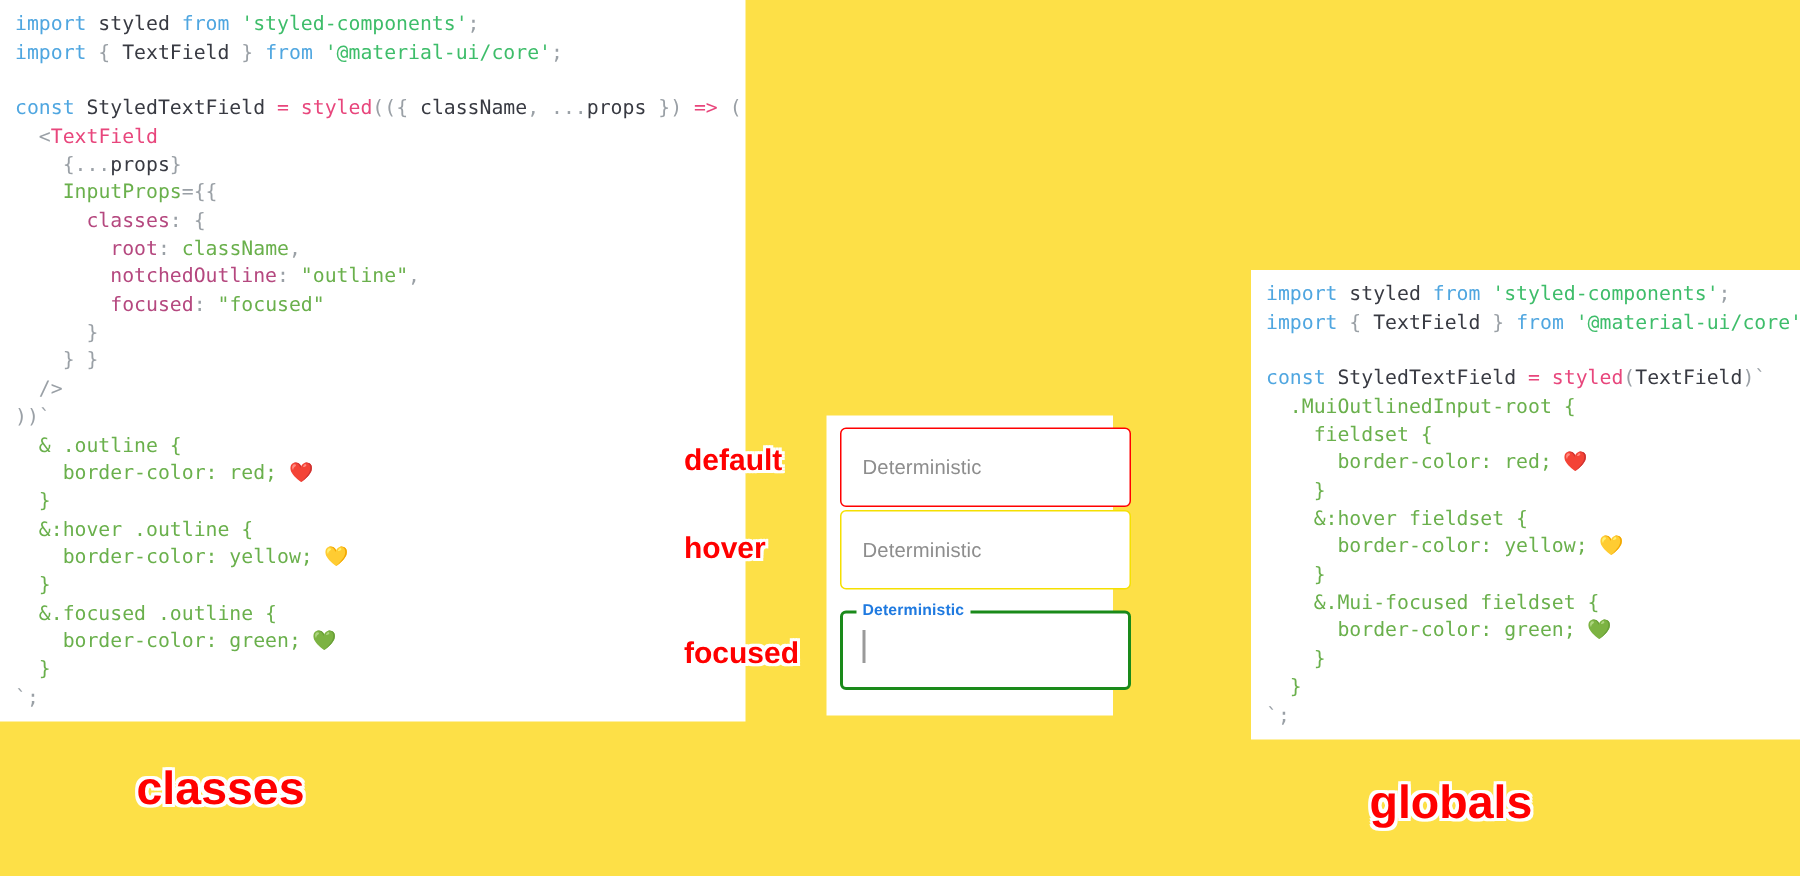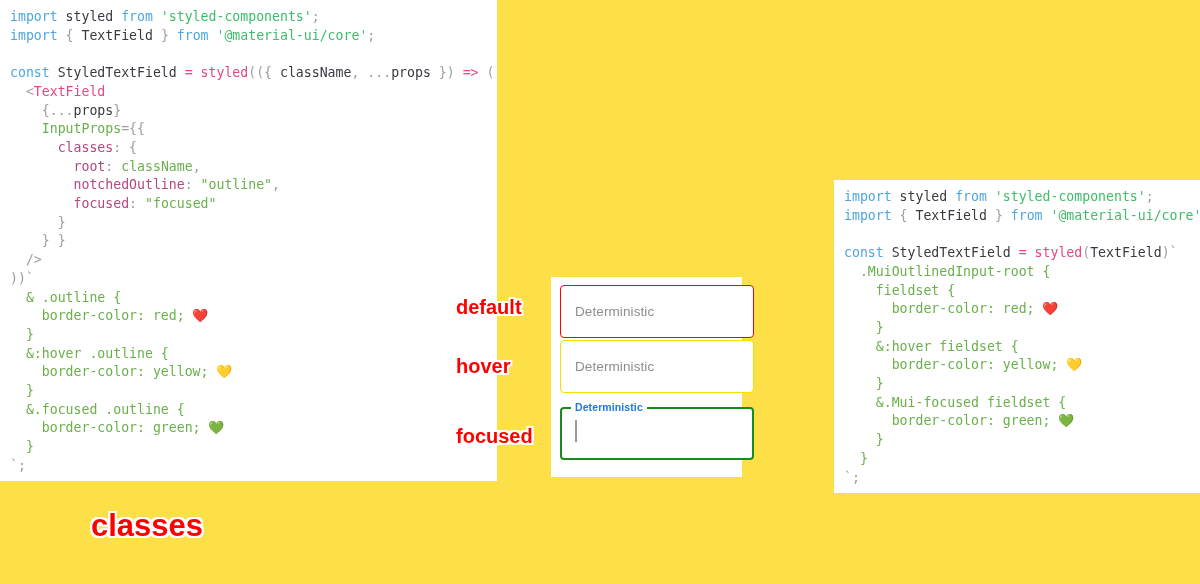--- a/index.html
+++ b/index.html
@@ -174,14 +174,15 @@
 
   </div>
 
   <div id="label-default" class="state-label">default</div>
   <div id="label-hover" class="state-label">hover</div>
   <div id="label-focused" class="state-label">focused</div>
 
   <div id="panel-globals" class="code-panel"><div class="code-line"><span class="t-kw">import </span><span class="t-plain">styled </span><span class="t-kw">from </span><span class="t-str">'styled-components'</span><span class="t-grey">;</span></div><div class="code-line"><span class="t-kw">import </span><span class="t-grey">{ </span><span class="t-plain">TextField</span><span class="t-grey"> } </span><span class="t-kw">from </span><span class="t-str">'@material-ui/core'</span></div><div class="code-line">&nbsp;</div><div class="code-line"><span class="t-kw">const </span><span class="t-plain">StyledTextField </span><span class="t-op">= </span><span class="t-fn">styled</span><span class="t-grey">(</span><span class="t-plain">TextField</span><span class="t-grey">)`</span></div><div class="code-line"><span class="t-css">  .MuiOutlinedInput-root {</span></div><div class="code-line"><span class="t-css">    fieldset {</span></div><div class="code-line"><span class="t-css">      border-color: red; </span><span class="emoji">❤️</span></div><div class="code-line"><span class="t-css">    }</span></div><div class="code-line"><span class="t-css">    &amp;:hover fieldset {</span></div><div class="code-line"><span class="t-css">      border-color: yellow; </span><span class="emoji">💛</span></div><div class="code-line"><span class="t-css">    }</span></div><div class="code-line"><span class="t-css">    &amp;.Mui-focused fieldset {</span></div><div class="code-line"><span class="t-css">      border-color: green; </span><span class="emoji">💚</span></div><div class="code-line"><span class="t-css">    }</span></div><div class="code-line"><span class="t-css">  }</span></div><div class="code-line"><span class="t-grey">`;</span></div></div>
 
   <div id="label-classes" class="big-label">classes</div>
+  <div id="label-globals" class="big-label">globals</div>
 
 </div>
 
 </body></html>

